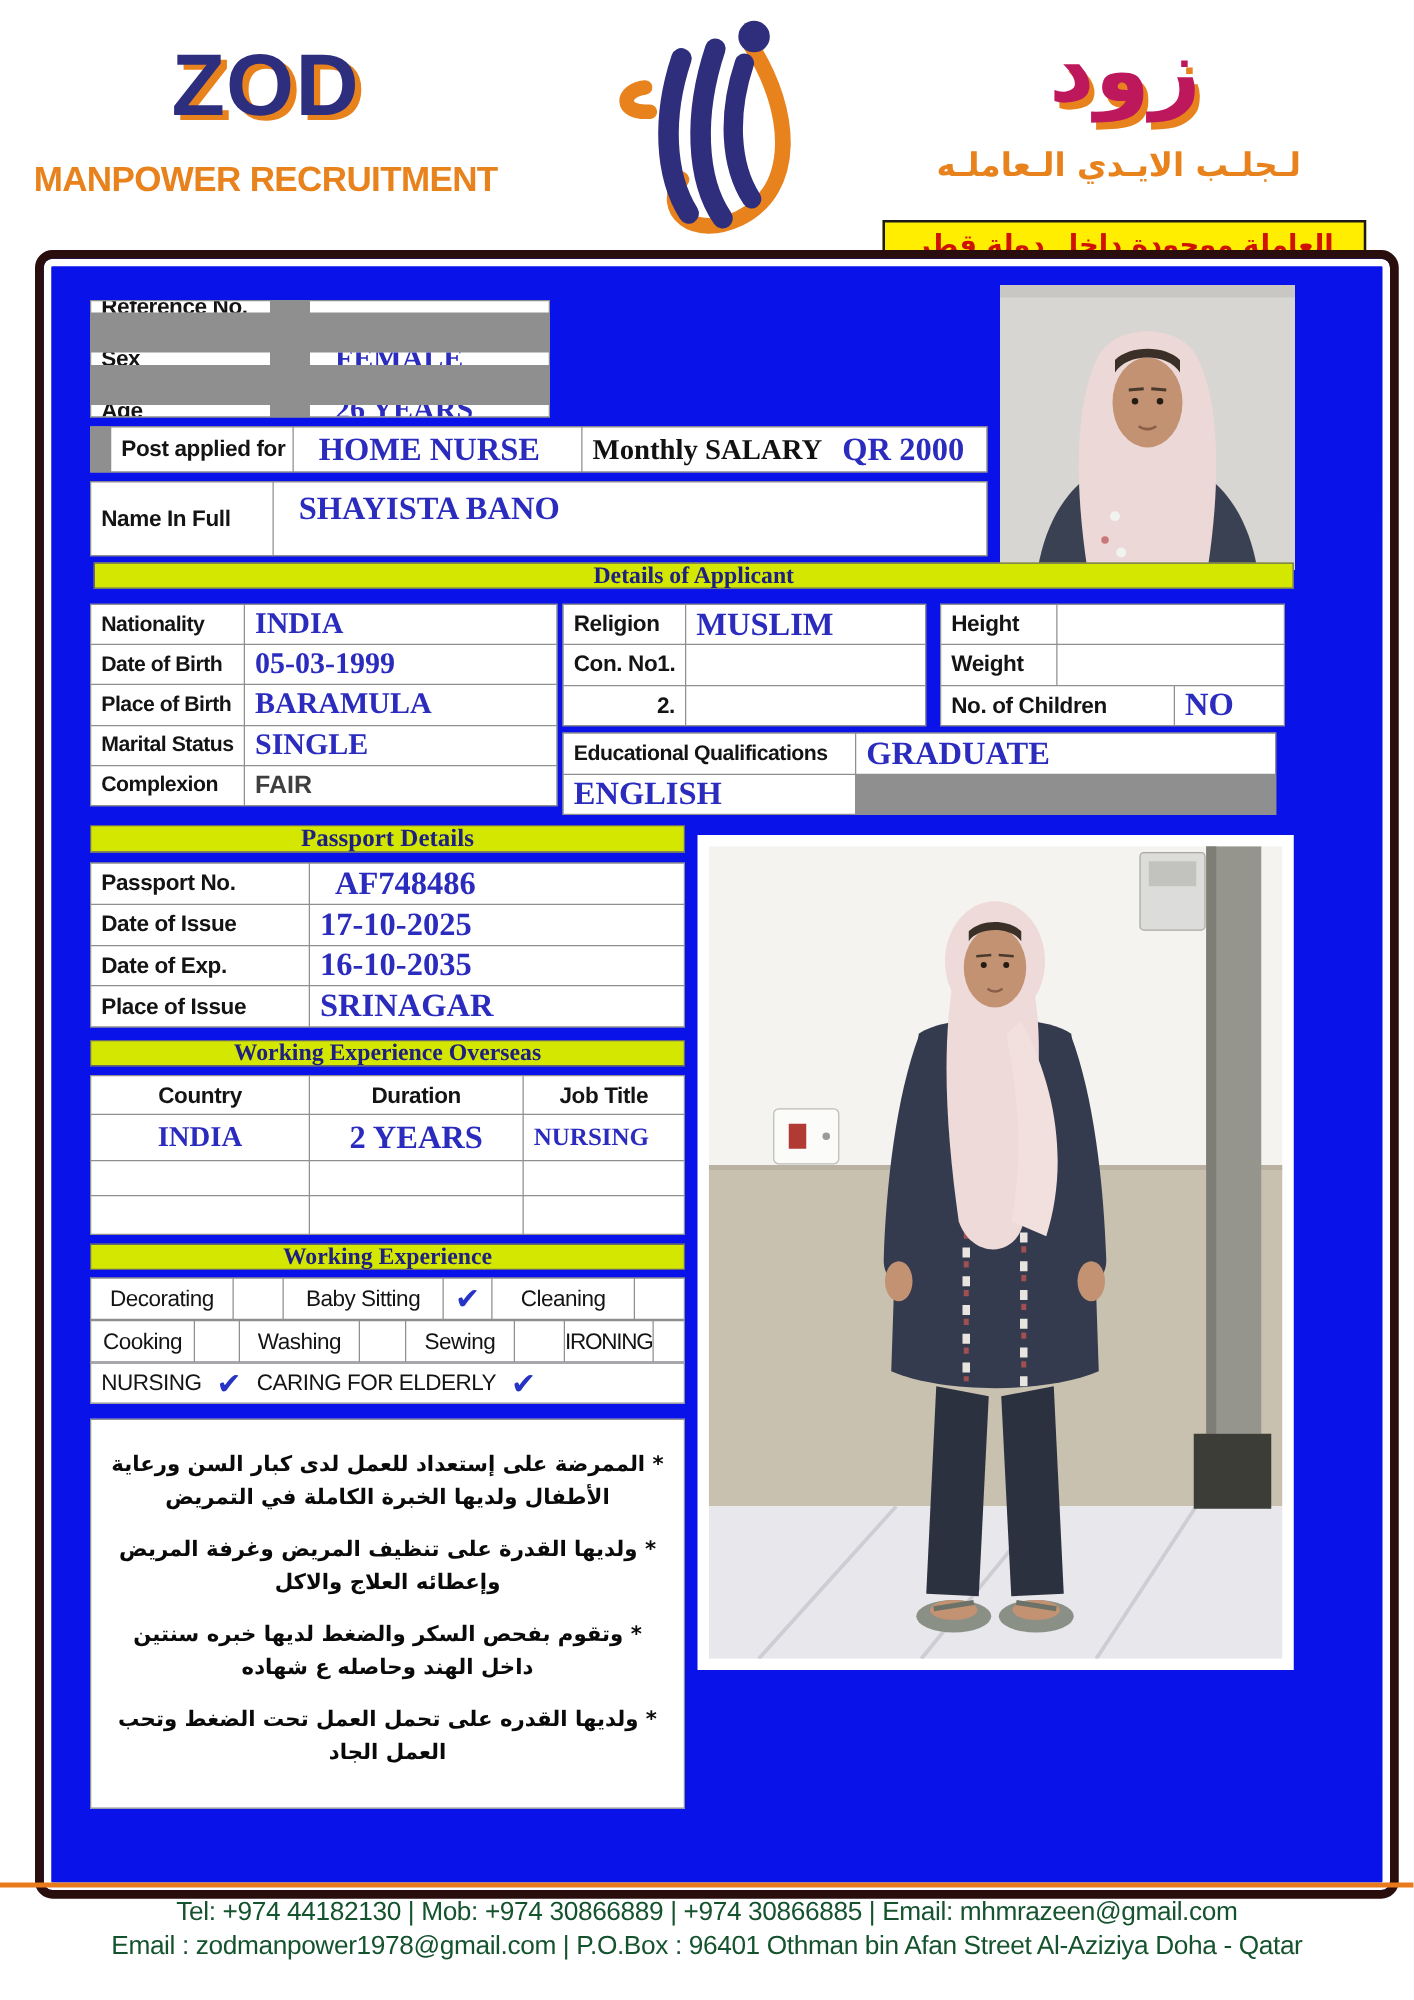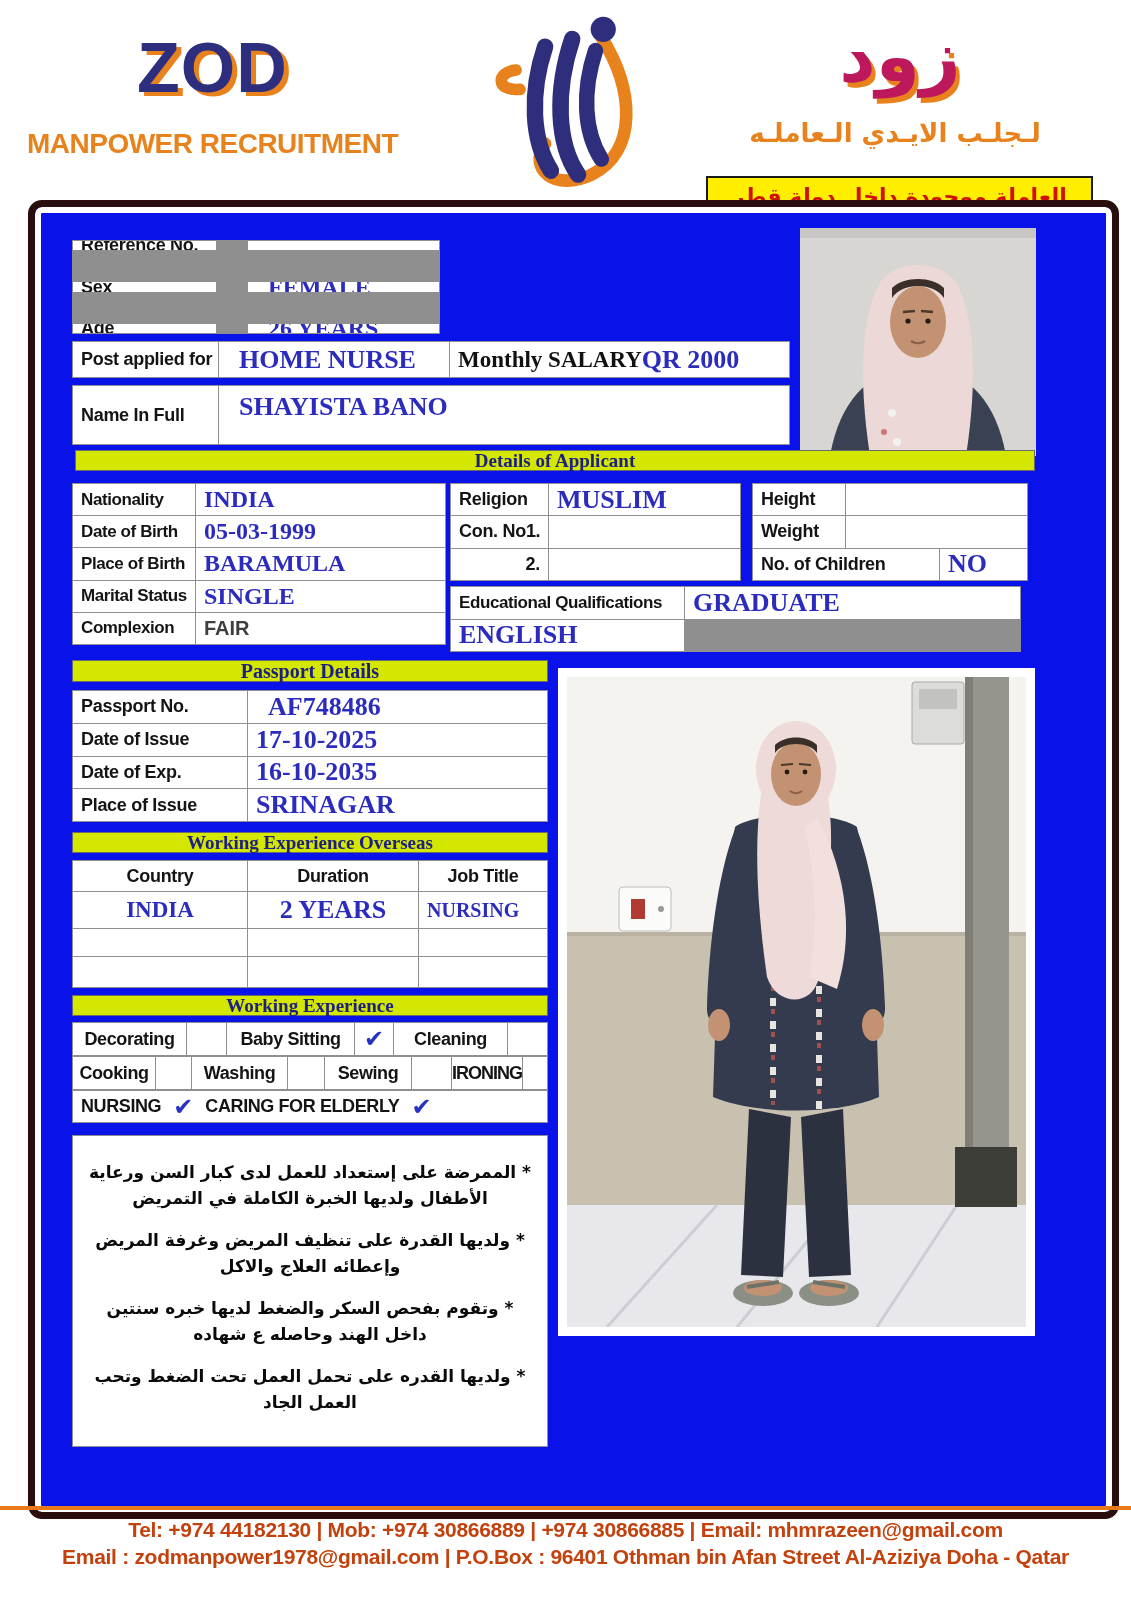--- a/index.html
+++ b/index.html
@@ -44,21 +44,21 @@
 
   .band{position:absolute;background:#d4e700;border:1px solid #6a6a6a;box-sizing:border-box;
     color:#1e2080;font-family:"Liberation Serif",serif;font-weight:bold;
     display:flex;align-items:center;justify-content:center;}
 
   .chk{font-family:"DejaVu Sans",sans-serif;color:#2733c4;font-size:24px;font-weight:bold;
     font-style:italic;line-height:1;}
 
   
   #ref-table{left:37px;top:33px;width:368px;height:94px;grid-template-columns:143px 1fr;grid-template-rows:1fr 1fr 1fr;gap:32px;}
-  #post-row{left:37px;top:134px;width:718px;height:37px;grid-template-columns:145px 230px 1fr;}
+  #post-row{left:37px;top:134px;width:718px;height:37px;grid-template-columns:145px 230px 1fr;padding-left:16px;}
   .salary-lbl{font-family:"Liberation Serif",serif;font-weight:bold;font-size:23px;color:#111;}
   #name-row{left:37px;top:178px;width:718px;height:60px;grid-template-columns:145px 1fr;}
   #portrait{left:765px;top:21px;width:236px;height:228px;background:#fff;}
   #details-band{left:40px;top:243px;width:960px;height:21px;font-size:19px;}
   #details-left{left:37px;top:276px;width:374px;height:162px;grid-template-columns:122px 1fr;grid-auto-rows:1fr;}
   #details-mid{left:415px;top:276px;width:291px;height:98px;grid-template-columns:97px 1fr;grid-auto-rows:1fr;}
   #height-table{left:717px;top:276px;width:276px;height:98px;display:grid;grid-template-rows:1fr 1fr 1fr;gap:1px;
     background:#8f8f8f;border:1px solid #8f8f8f;box-sizing:border-box;position:absolute;}
   .hrow{display:grid;gap:1px;background:#8f8f8f;}
   .hrow>div{background:#fff;display:flex;align-items:center;padding:0 8px;white-space:nowrap;}
@@ -68,34 +68,34 @@
   #passport-band{left:37px;top:453px;width:476px;height:22px;font-size:20px;}
   #passport-table{left:37px;top:483px;width:476px;height:132px;grid-template-columns:174px 1fr;grid-auto-rows:1fr;}
   #overseas-band{left:37px;top:625px;width:476px;height:21px;font-size:19px;}
   #overseas-table{left:37px;top:653px;width:476px;height:128px;grid-template-columns:174px 170px 1fr;
     grid-template-rows:30px 36px 27px 1fr;}
   #exp-band{left:37px;top:788px;width:476px;height:21px;font-size:19px;}
   #exp-row1{left:37px;top:815px;width:476px;height:34px;grid-template-columns:113px 39px 127px 38px 113px 1fr;}
   #exp-row2{left:37px;top:849px;width:476px;height:34px;grid-template-columns:82px 35px 95px 36px 86px 39px 70px 1fr;}
   #exp-row3{position:absolute;left:37px;top:883px;width:476px;height:33px;background:#fff;
     border:1px solid #8f8f8f;box-sizing:border-box;display:flex;align-items:center;gap:12px;padding:0 8px;}
-  .exp-lbl{font-weight:bold;font-size:18px;color:#141414;letter-spacing:-0.4px;}
+  .exp-lbl{font-weight:normal;font-size:18px;color:#141414;letter-spacing:-0.4px;}
   #notes-box{position:absolute;left:37px;top:928px;width:476px;height:312px;background:#fff;
     border:1px solid #8f8f8f;box-sizing:border-box;direction:rtl;text-align:center;
     font-family:"DejaVu Sans",sans-serif;font-weight:bold;color:#0a0a0a;font-size:17px;line-height:1.5;
     padding:24px 12px 8px;}
   #notes-box p{margin:0 0 17px;}
   #full-photo{position:absolute;left:523px;top:461px;width:477px;height:668px;background:#fff;
     padding:9px;box-sizing:border-box;}
   #full-photo svg{width:100%;height:100%;display:block;}
 
   
   .footer-rule{position:absolute;left:0;top:1506px;width:1131px;height:4px;background:#e87a1c;}
-  .footer-line{position:absolute;left:0;width:1131px;text-align:center;font-weight:bold;font-size:21px;
-    color:#c2410c;letter-spacing:-0.3px;}
+  .footer-line{position:absolute;left:0;width:1131px;text-align:center;font-weight:normal;font-size:21px;
+    color:#14532d;letter-spacing:-0.3px;}
   #footer-l1{top:1518px;}
   #footer-l2{top:1545px;}
 </style>
 </head>
 <body>
 
 <div class="page">
 
   <div class="brand-zod">ZOD</div>
   <div class="brand-sub">MANPOWER RECRUITMENT</div>
@@ -120,21 +120,21 @@
       <div class="val pl20"></div>
       <div class="lbl">Sex</div>
       <div class="val pl20">FEMALE</div>
       <div class="lbl">Age</div>
       <div class="val pl20">26 YEARS</div>
     </div>
 
     <div class="grid" id="post-row">
       <div class="lbl">Post applied for</div>
       <div class="val val-lg pl20">HOME NURSE</div>
-      <div style="">
+      <div style="gap:16px;">
         <span class="salary-lbl">Monthly SALARY</span>
         <span class="val val-lg">QR 2000</span>
       </div>
     </div>
 
     <div class="grid" id="name-row">
       <div class="lbl">Name In Full</div>
       <div class="val val-lg pl20" style="align-items:flex-start;padding-top:6px;">SHAYISTA BANO</div>
     </div>
 

